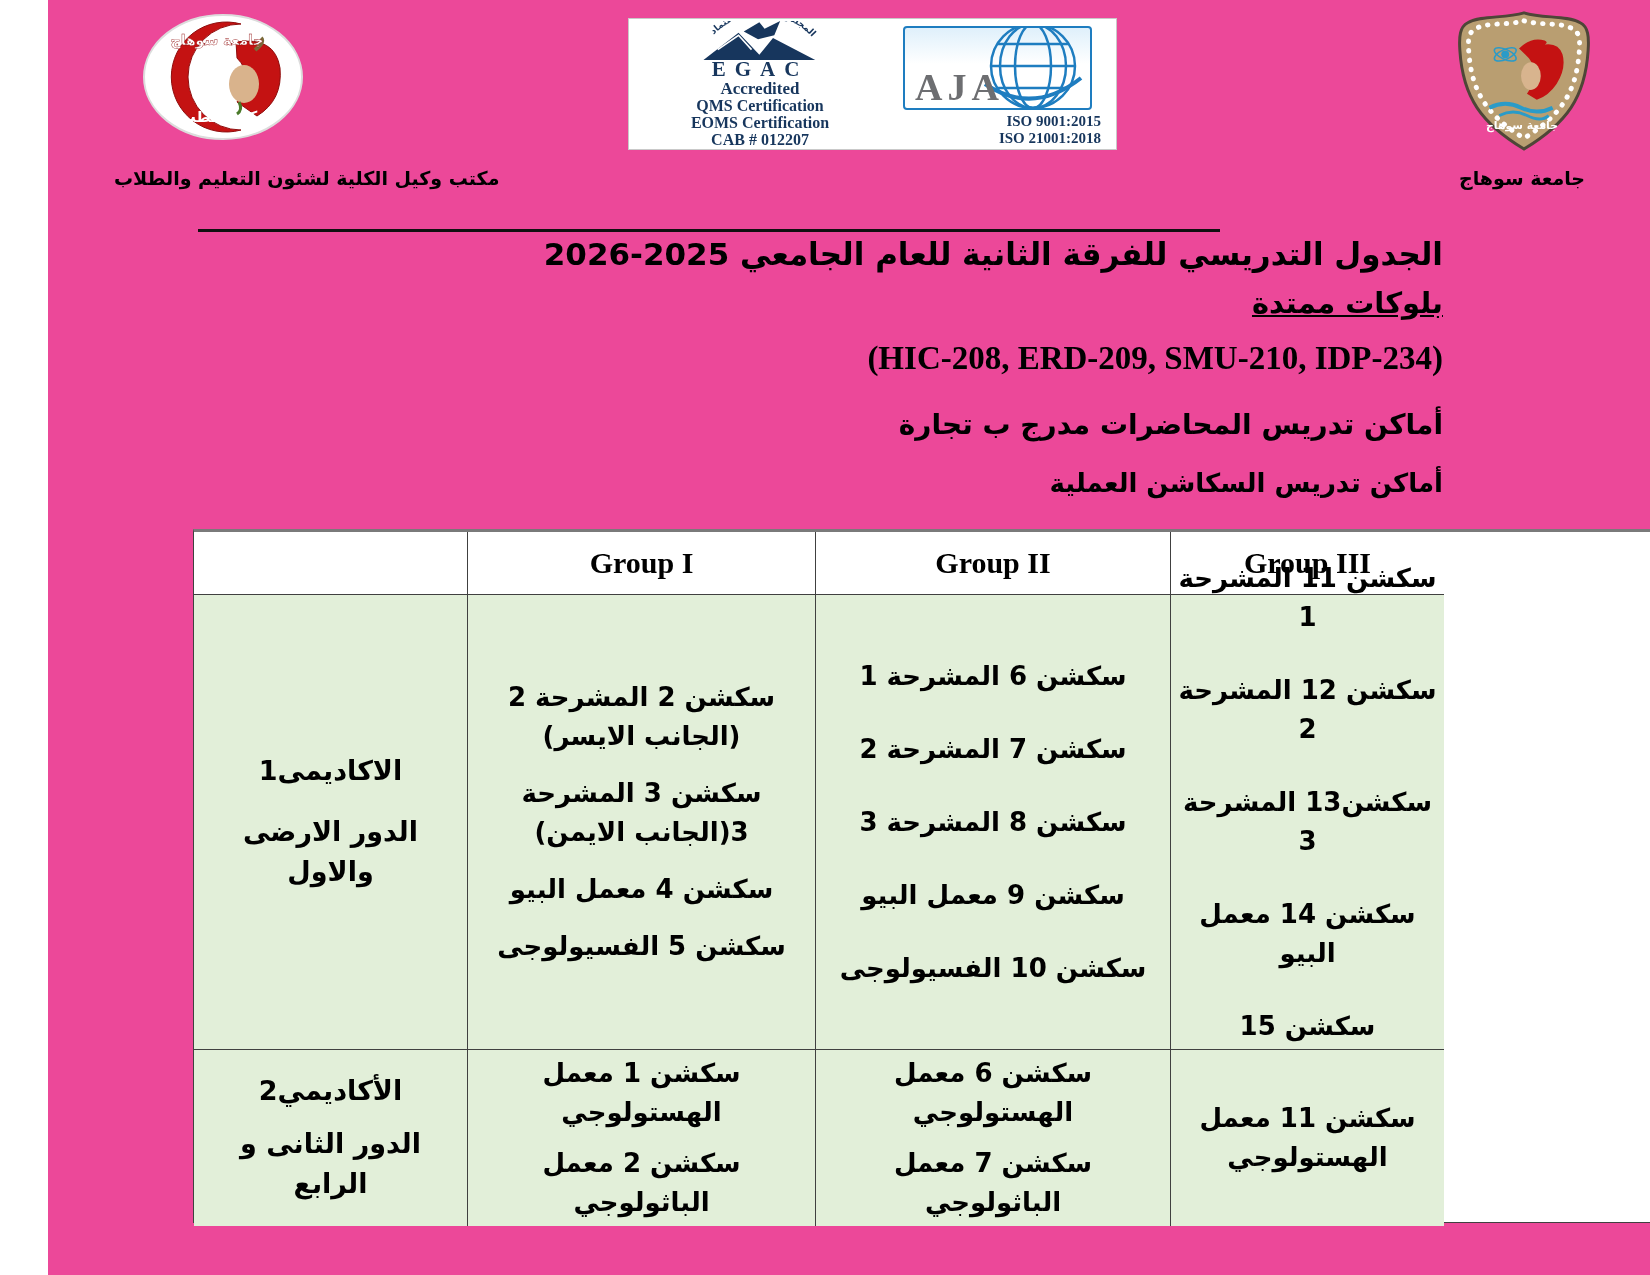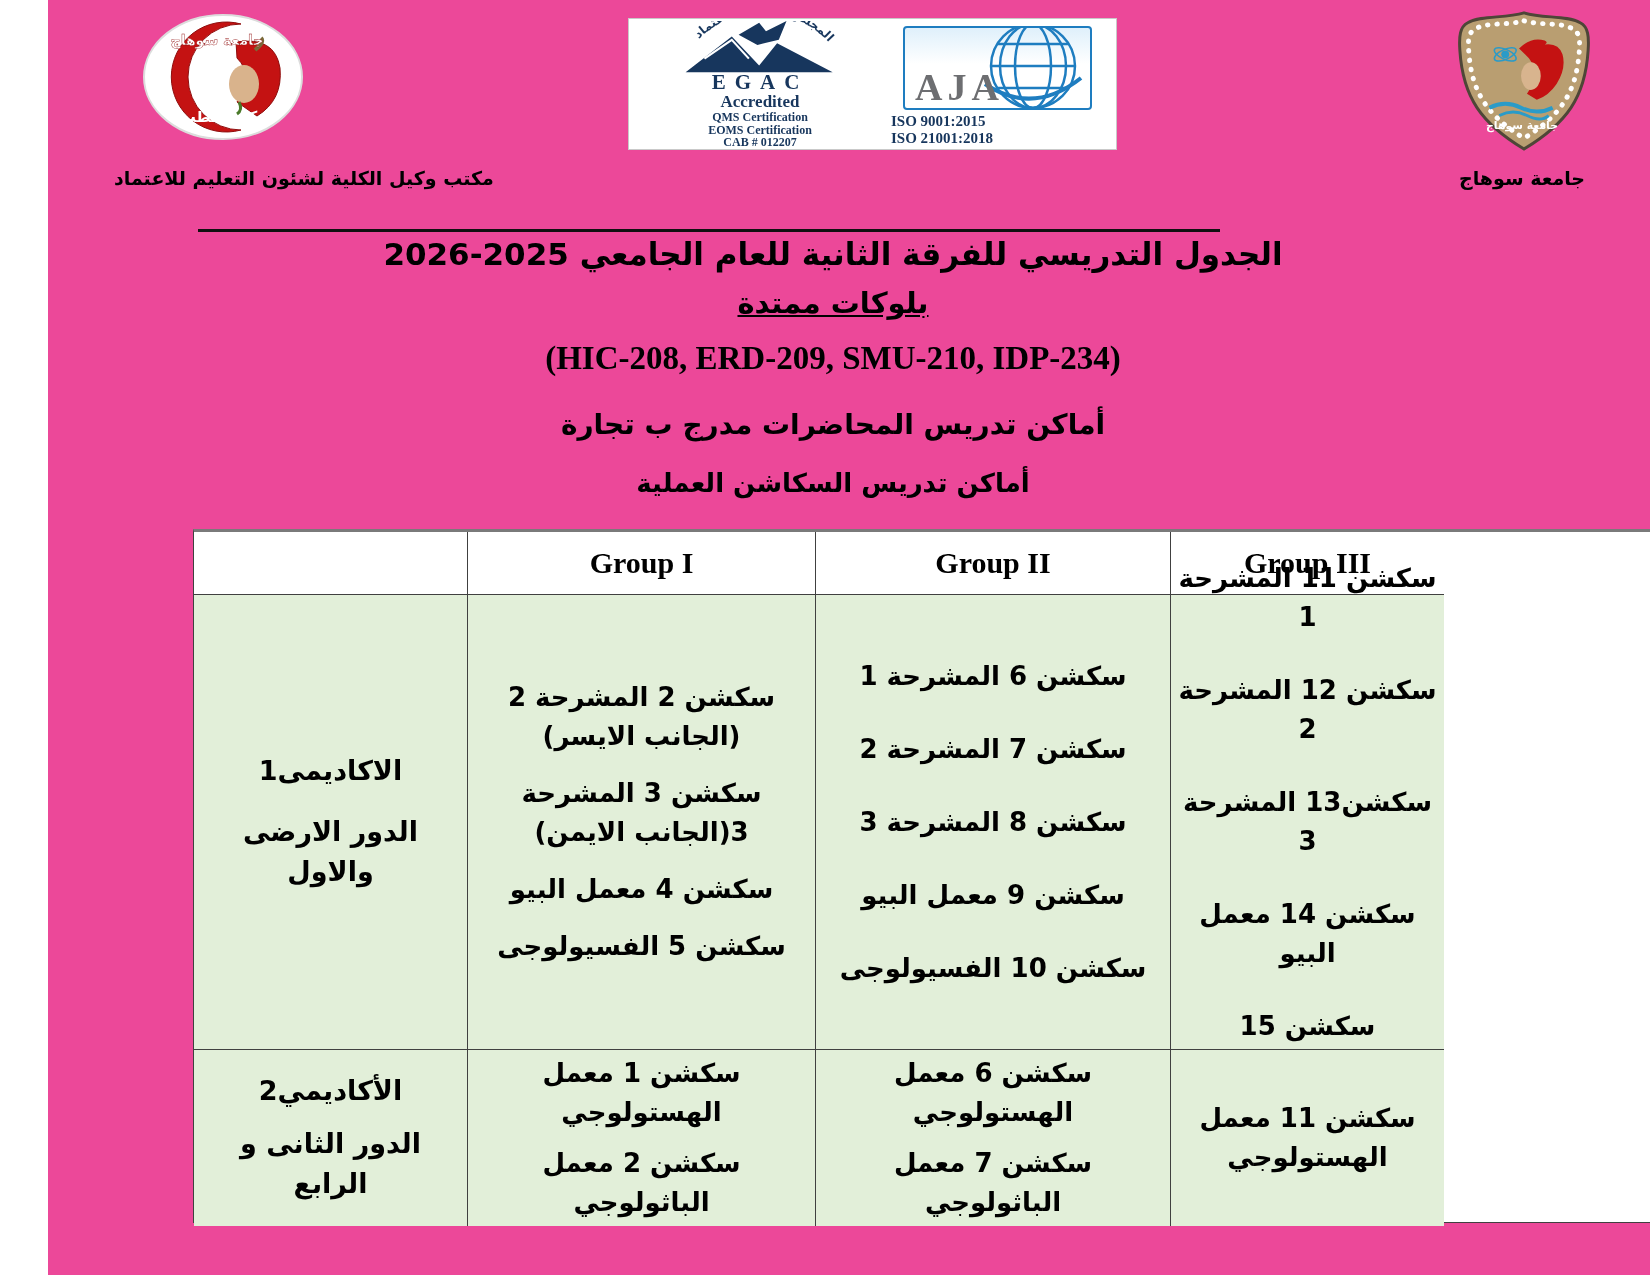--- a/index.html
+++ b/index.html
@@ -6,32 +6,32 @@
   #page{position:relative;width:1650px;height:1275px;background:#ec4899;overflow:hidden;margin-left:48px;}
   .ar{font-family:"DejaVu Sans",sans-serif;font-weight:bold;color:#000;}
   .lat{font-family:"Liberation Serif","DejaVu Serif",serif;font-weight:bold;color:#000;}
 
   
   .crest-left{position:absolute;left:95px;top:14px;width:160px;height:126px;}
   .center-box{position:absolute;left:580px;top:18px;width:487px;height:130px;border:1px solid #c9c9c9;background:#fff;display:flex;}
   .egac-col{width:262px;display:flex;flex-direction:column;align-items:center;padding-top:2px;box-sizing:border-box;}
   .egac-name{font-size:21px;letter-spacing:9px;color:#17365d;line-height:1;margin-top:-2px;}
   .egac-accredited{font-size:17px;color:#17365d;line-height:1.05;}
-  .egac-line{font-size:12px;line-height:1.06;color:#17365d;text-align:center;}
+  .egac-line{font-size:16px;line-height:1.06;color:#17365d;text-align:center;}
   .aja-col{width:225px;position:relative;}
   .aja-box{position:absolute;left:12px;top:7px;width:185px;height:80px;border:2px solid #1e7dc0;border-radius:4px;background:linear-gradient(#dff0fb,#ffffff 45%);overflow:hidden;}
   .aja-name{position:absolute;left:10px;bottom:2px;font-size:38px;letter-spacing:5px;color:#6d6e71;line-height:1;}
-  .aja-iso{position:absolute;left:0;top:94px;width:210px;text-align:left;font-size:15px;line-height:1.15;color:#17365d;}
+  .aja-iso{position:absolute;left:0;top:94px;width:210px;text-align:right;font-size:15px;line-height:1.15;color:#17365d;}
   .emblem-right{position:absolute;left:1402px;top:6px;width:148px;height:150px;}
   .office-label{position:absolute;left:66px;top:167px;font-size:19px;}
   .univ-label{position:absolute;left:1396px;top:167px;width:156px;text-align:center;font-size:19px;}
 
   
   .divider{position:absolute;left:150px;top:229px;width:1022px;border-top:3px solid #101010;}
-  .tt{position:absolute;left:160px;width:1250px;text-align:center;}
+  .tt{position:absolute;left:145px;width:1250px;text-align:right;}
   .t1{top:236px;font-size:31px;}
   .t2{top:286px;font-size:29px;text-decoration:underline;}
   .codes{top:340px;font-size:33px;}
   .t3{top:408px;font-size:28px;}
   .t4{top:468px;font-size:26px;}
 
   
   .tbl{position:absolute;left:145px;top:529px;width:1477px;height:694px;display:grid;
        grid-template-columns:274px 348px 355px 273px;grid-template-rows:63px 455px 176px;
        border:1px solid #404040;border-top:3px solid #7a7a7a;box-sizing:border-box;background:#fff;}
@@ -107,21 +107,21 @@
     <circle cx="56" cy="48" r="4" fill="#2a9bc8"></circle>
     <ellipse cx="56" cy="48" rx="12" ry="5" fill="none" stroke="#2a9bc8" stroke-width="1.5" transform="rotate(25 56 48)"></ellipse>
     <ellipse cx="56" cy="48" rx="12" ry="5" fill="none" stroke="#2a9bc8" stroke-width="1.5" transform="rotate(-25 56 48)"></ellipse>
     <path d="M70 42 Q82 30 96 34 Q100 36 96 38 Q110 36 114 48 Q118 62 108 78 Q100 90 88 94 L78 88 Q92 68 80 52 Z" fill="#c41212"></path>
     <ellipse cx="82" cy="70" rx="10" ry="14" fill="#d8b48e"></ellipse>
     <path d="M40 102 Q56 94 72 102 T104 102" stroke="#2a9bc8" stroke-width="4" fill="none"></path>
     <path d="M50 110 Q64 103 78 110 T100 110" stroke="#2a9bc8" stroke-width="3" fill="none"></path>
     <text x="73" y="124" text-anchor="middle" font-size="11" fill="#ffffff" font-family="DejaVu Sans,sans-serif" font-weight="bold">جامعة سوهاج</text>
   </svg>
 
-  <div class="ar office-label" dir="rtl">مكتب وكيل الكلية لشئون التعليم للاعتماد</div>
+  <div class="ar office-label" dir="rtl">مكتب وكيل الكلية لشئون التعليم والطلاب</div>
   <div class="ar univ-label" dir="rtl">جامعة سوهاج</div>
 
   <div class="divider"></div>
 
   <div class="ar tt t1" dir="rtl">
     <span>الجدول التدريسي للفرقة الثانية للعام الجامعي</span>
     <span dir="ltr">2026-2025</span>
   </div>
   <div class="ar tt t2" dir="rtl">بلوكات ممتدة</div>
   <div class="lat tt codes" dir="ltr">(HIC-208, ERD-209, SMU-210, IDP-234)</div>

